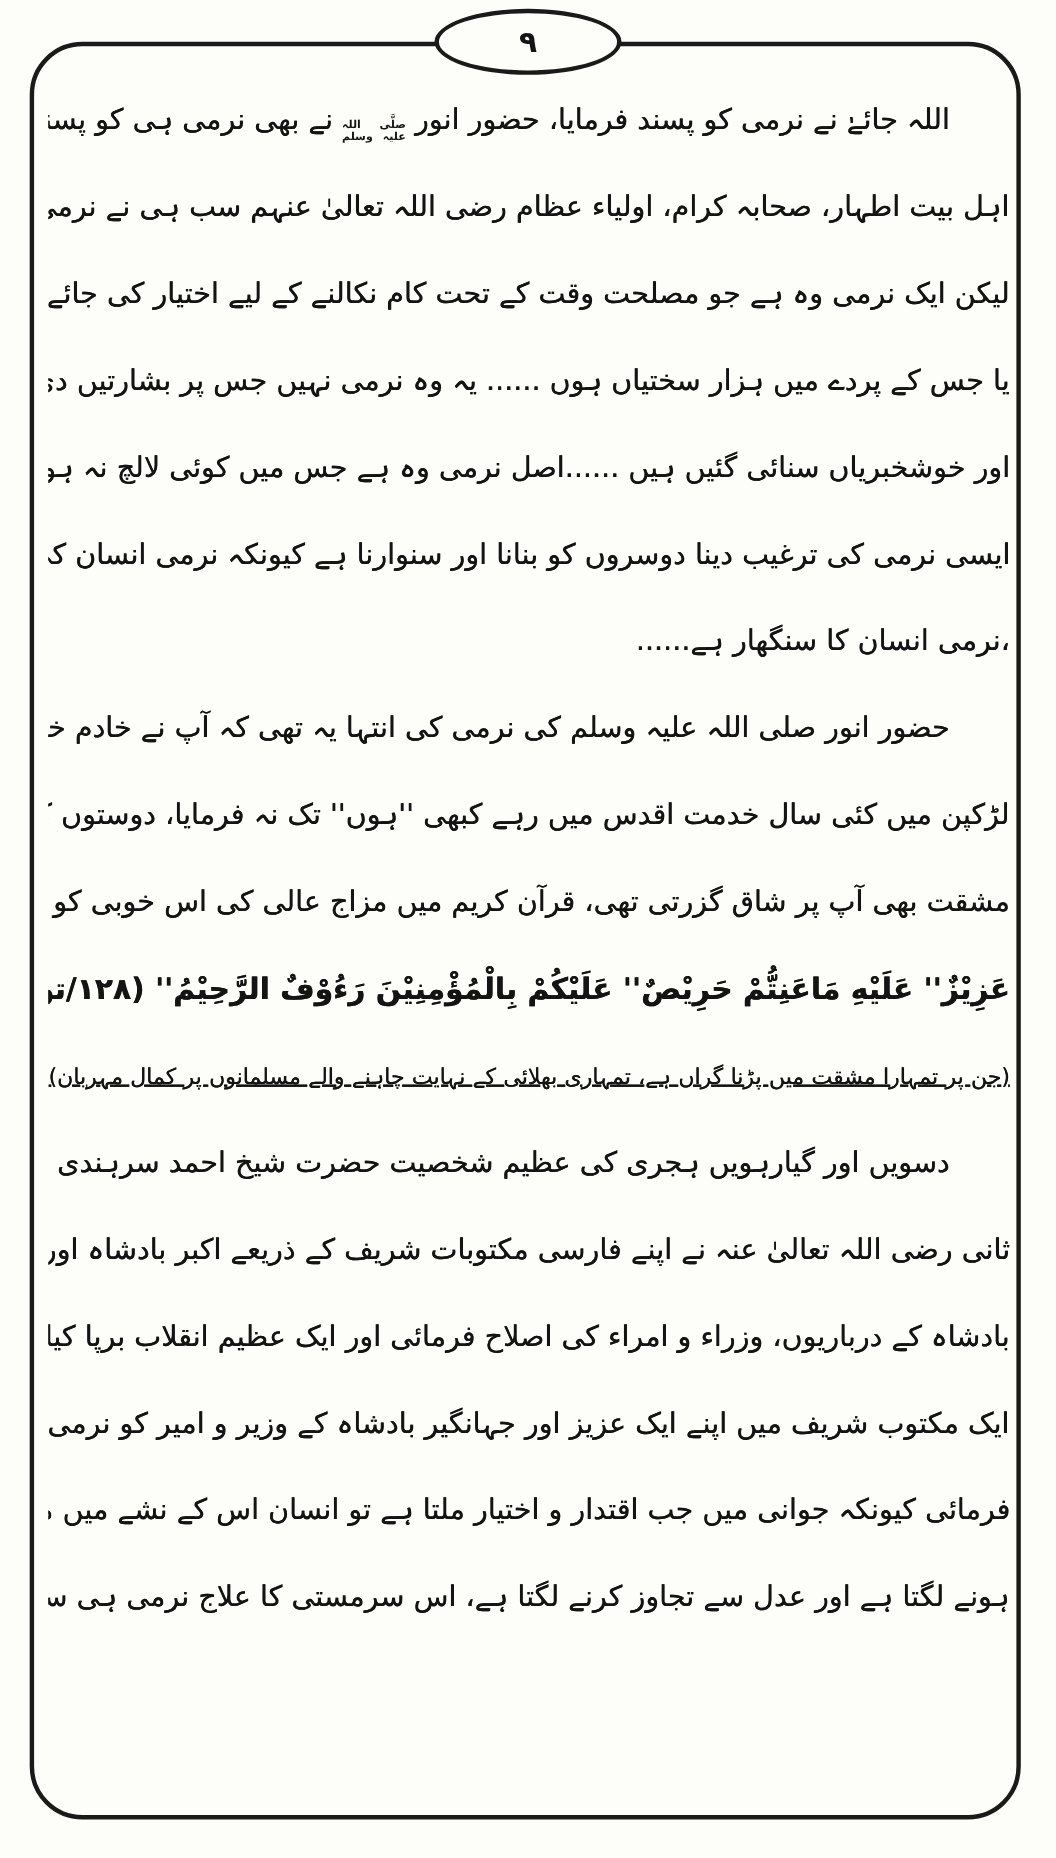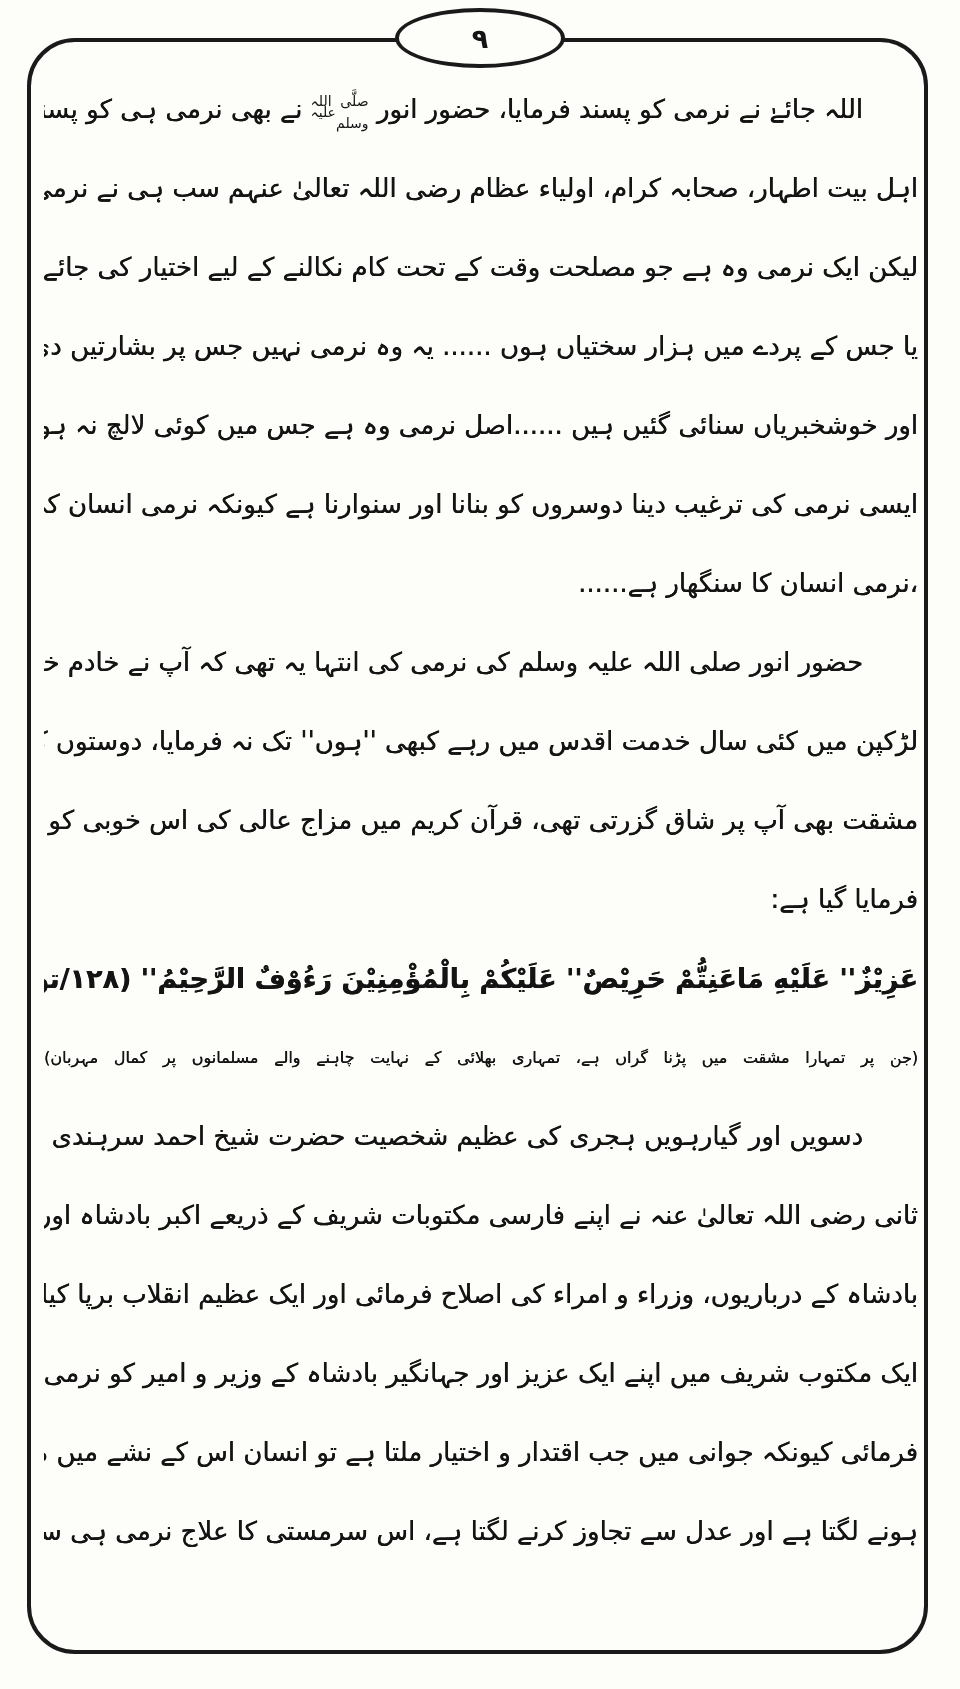--- a/index.html
+++ b/index.html
@@ -29,26 +29,27 @@
   }
   .line{
     height:79px;line-height:79px;font-size:26px;
     overflow:hidden;white-space:nowrap;
   }
   .just{text-align:justify;text-align-last:justify;}
   .indent{padding-right:55px;}
   .frag{text-align:right;padding-left:160px;}
   .short-right{text-align:right;}
   .verse{font-weight:bold;font-size:27px;}
-  .trans{font-size:16px;}
+  .trans{font-size:20px;text-decoration:underline;}
   .seal{
     display:inline-block;vertical-align:-10px;
-    font-size:14px;line-height:11px;width:58px;
-    text-align:left;white-space:normal;
+    font-size:10px;line-height:11px;width:58px;
+    text-align:center;white-space:normal;
     text-shadow:none;
+    font-weight:bold;
   }
 </style>
 </head>
 <body>
 
 <div class="frame"></div>
 
 <div class="pagenum-badge">
   <span>۹</span>
 </div>
@@ -57,21 +58,20 @@
   <div class="line just indent"><span>اللہ جائےٰ نے نرمی کو پسند فرمایا، حضور انور</span> <span class="seal"><span>صلَّی اللہ</span><br><span>علیہ وسلم</span></span> <span>نے بھی نرمی ہی کو پسند فرمایا،</span></div>
   <div class="line just">اہل بیت اطہار، صحابہ کرام، اولیاء عظام رضی اللہ تعالیٰ عنہم سب ہی نے نرمی کو پسند فرمایا</div>
   <div class="line just">لیکن ایک نرمی وہ ہے جو مصلحت وقت کے تحت کام نکالنے کے لیے اختیار کی جائے</div>
   <div class="line just">یا جس کے پردے میں ہزار سختیاں ہوں ...... یہ وہ نرمی نہیں جس پر بشارتیں دی گئیں ہیں</div>
   <div class="line just">اور خوشخبریاں سنائی گئیں ہیں ......اصل نرمی وہ ہے جس میں کوئی لالچ نہ ہو، بے ریا ہو،</div>
   <div class="line just">ایسی نرمی کی ترغیب دینا دوسروں کو بنانا اور سنوارنا ہے کیونکہ نرمی انسان کی زینت ہے</div>
   <div class="line frag">،نرمی انسان کا سنگھار ہے......</div>
   <div class="line just indent">حضور انور صلی اللہ علیہ وسلم کی نرمی کی انتہا یہ تھی کہ آپ نے خادم خاص جو</div>
   <div class="line just">لڑکپن میں کئی سال خدمت اقدس میں رہے کبھی ''ہوں'' تک نہ فرمایا، دوستوں کی</div>
   <div class="line just">مشقت بھی آپ پر شاق گزرتی تھی، قرآن کریم میں مزاج عالی کی اس خوبی کو یوں بیان</div>
-  <div class="line short-right">فرمایا گیا ہے:</div>
   <div class="line just verse">عَزِيْزٌ'' عَلَيْهِ مَاعَنِتُّمْ حَرِيْصٌ'' عَلَيْكُمْ بِالْمُؤْمِنِيْنَ رَءُوْفٌ الرَّحِيْمُ'' (۱۲۸/توبہ/۹)</div>
   <div class="line just trans">(جن پر تمہارا مشقت میں پڑنا گراں ہے، تمہاری بھلائی کے نہایت چاہنے والے مسلمانوں پر کمال مہربان)</div>
   <div class="line just indent">دسویں اور گیارہویں ہجری کی عظیم شخصیت حضرت شیخ احمد سرہندی مجدد الف</div>
   <div class="line just">ثانی رضی اللہ تعالیٰ عنہ نے اپنے فارسی مکتوبات شریف کے ذریعے اکبر بادشاہ اور جہانگیر</div>
   <div class="line just">بادشاہ کے درباریوں، وزراء و امراء کی اصلاح فرمائی اور ایک عظیم انقلاب برپا کیا......</div>
   <div class="line just">ایک مکتوب شریف میں اپنے ایک عزیز اور جہانگیر بادشاہ کے وزیر و امیر کو نرمی کی وصیت</div>
   <div class="line just">فرمائی کیونکہ جوانی میں جب اقتدار و اختیار ملتا ہے تو انسان اس کے نشے میں مست</div>
   <div class="line just">ہونے لگتا ہے اور عدل سے تجاوز کرنے لگتا ہے، اس سرمستی کا علاج نرمی ہی سے ممکن</div>
 </div>
 

